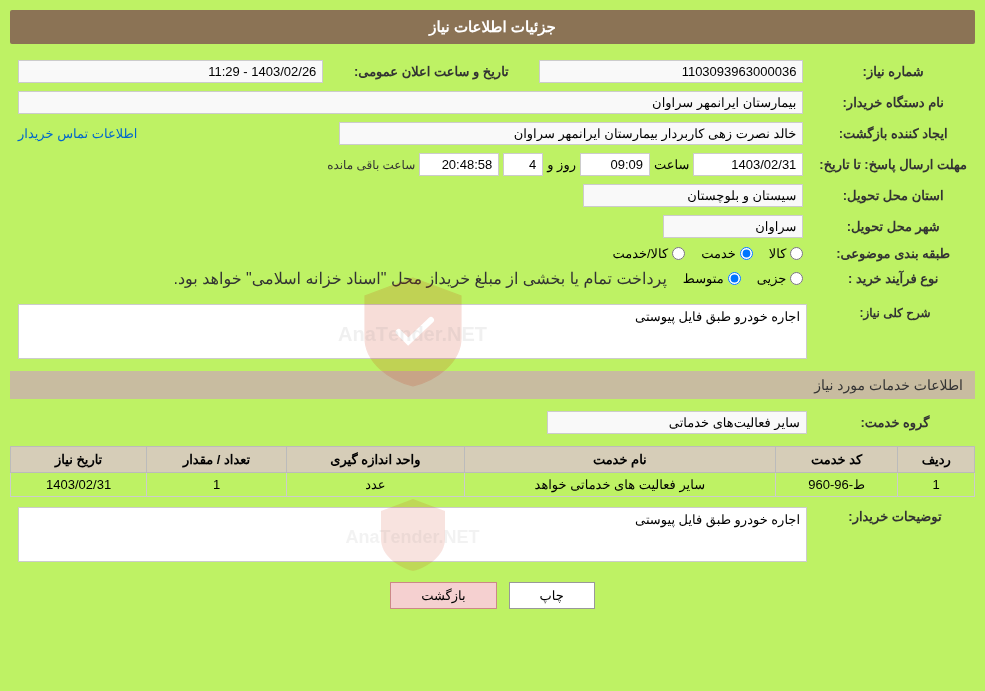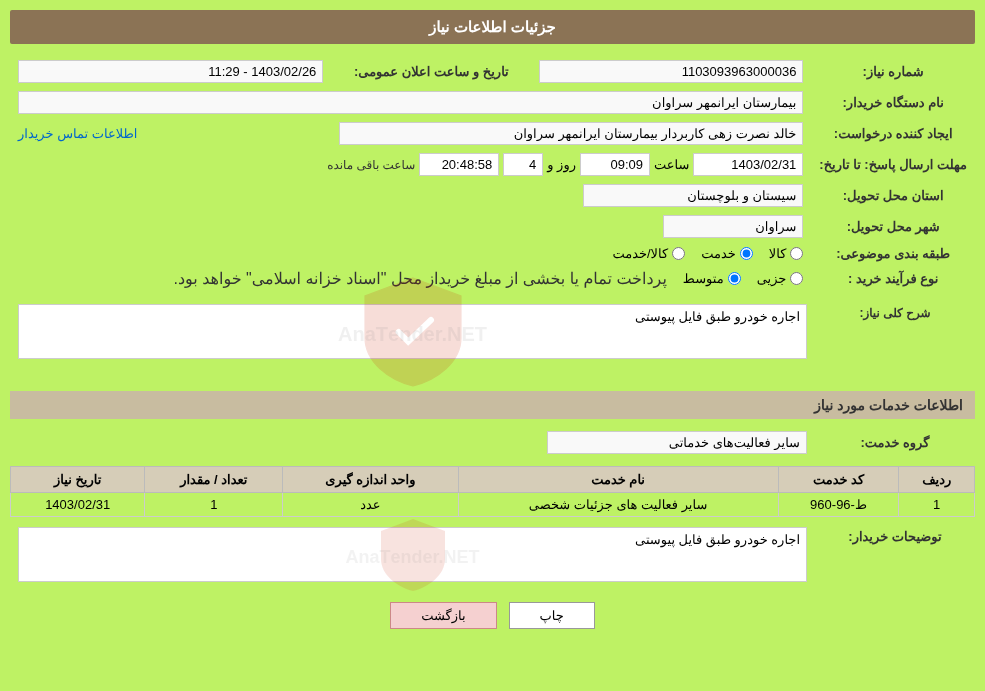--- a/index.html
+++ b/index.html
@@ -68,23 +68,23 @@
       direction: rtl;
     }
     .radio-group label {
       display: flex;
       align-items: center;
       gap: 4px;
     }
     .sub-section-header {
       background: #c8bca0;
       color: #333;
-      font-weight: bold;
+      font-weight: normal;
       padding: 6px 12px;
-      margin: 28px 0 8px 0;
+      margin: 8px 0 8px 0;
       font-size: 14px;
     }
     .data-grid {
       width: 100%;
       border-collapse: collapse;
       margin-bottom: 6px;
     }
     .data-grid th {
       background: #d6cdb8;
       border: 1px solid #bbb;
@@ -183,21 +183,21 @@
     </tr>
 
     <tr>
       <td class="label-cell">نام دستگاه خریدار:</td>
       <td class="value-cell" colspan="3">
         <input type="text" class="input-box input-readonly" readonly="" value="بیمارستان ایرانمهر سراوان" style="">
       </td>
     </tr>
 
     <tr>
-      <td class="label-cell">ایجاد کننده درخواست:</td>
+      <td class="label-cell">ایجاد کننده بازگشت:</td>
       <td class="value-cell" colspan="2">
         <input type="text" class="input-box input-readonly" readonly="" value="خالد نصرت زهی کاربردار بیمارستان ایرانمهر سراوان" style="">
       </td>
       <td class="value-cell" style="text-align:left; padding-right:8px;">
         <span class="blue-link">اطلاعات تماس خریدار</span>
       </td>
     </tr>
 
     <tr>
       <td class="label-cell">مهلت ارسال پاسخ: تا تاریخ:</td>
@@ -310,21 +310,21 @@
         <th>نام خدمت</th>
         <th>واحد اندازه گیری</th>
         <th>تعداد / مقدار</th>
         <th>تاریخ نیاز</th>
       </tr>
     </thead>
     <tbody>
       <tr>
         <td>1</td>
         <td>ط-96-960</td>
-        <td>سایر فعالیت های جزئیات شخصی</td>
+        <td>سایر فعالیت های خدماتی خواهد</td>
         <td>عدد</td>
         <td>1</td>
         <td>1403/02/31</td>
       </tr>
     </tbody>
   </table>
 
   <table class="info-table">
     <tbody>
         <tr class="buyer-desc-row">

